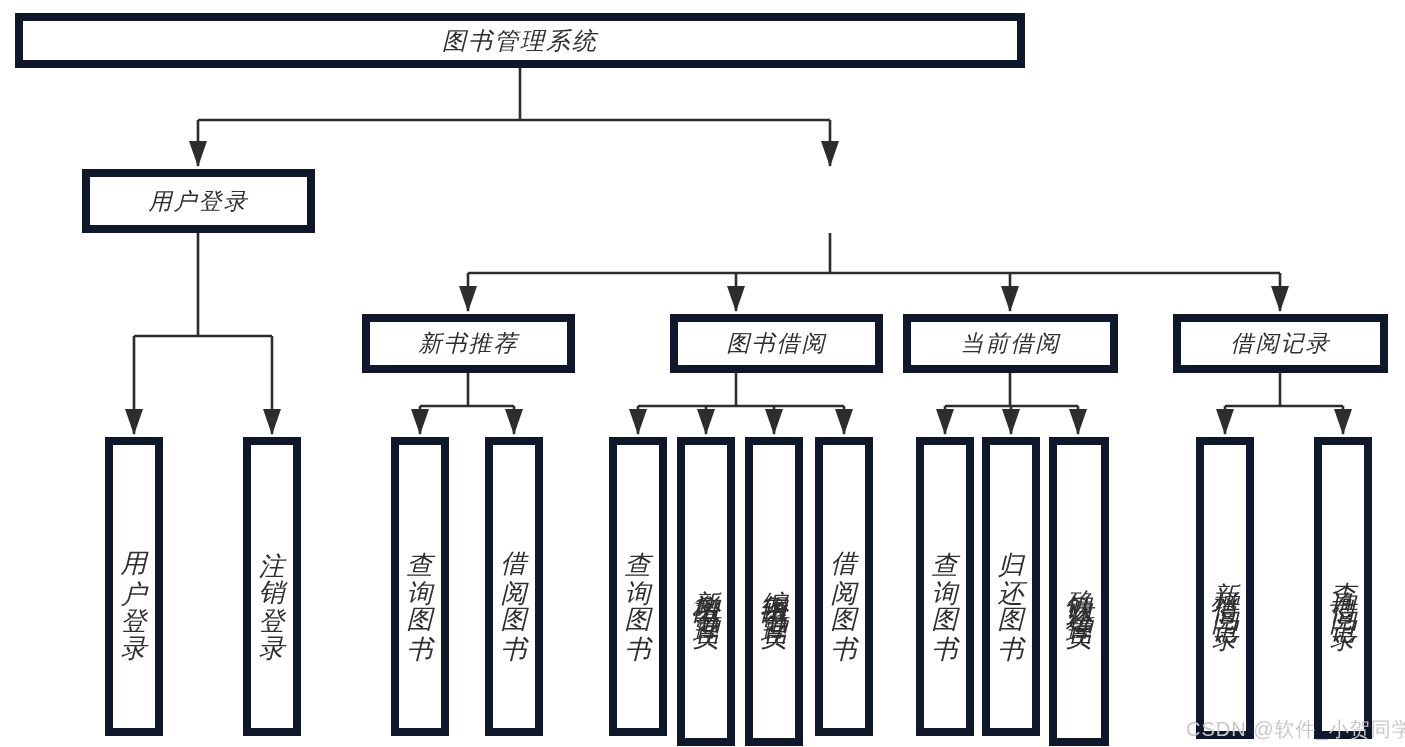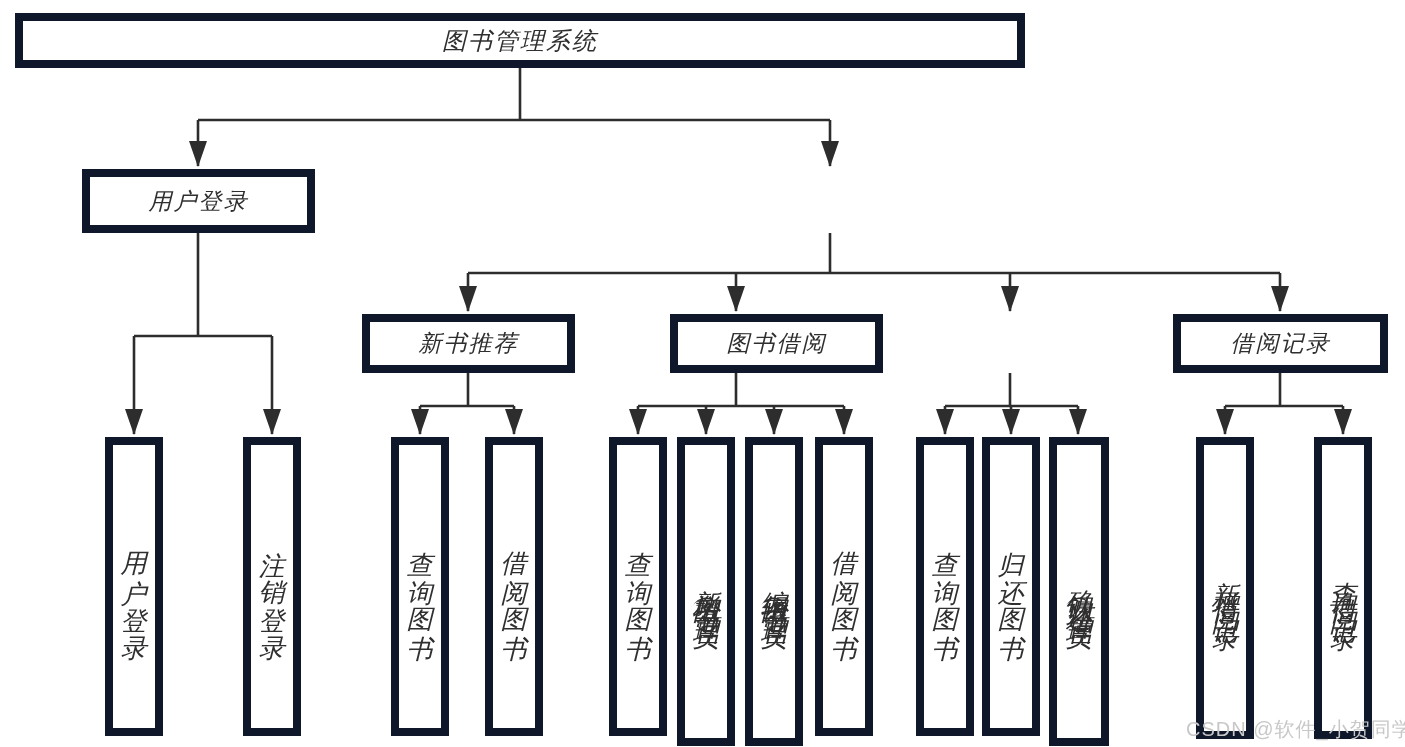--- a/index.html
+++ b/index.html
@@ -85,20 +85,23 @@
   <div class="box hbox" style="left:82px;top:169px;width:233px;height:64px;">
     <span>用户登录</span>
   </div>
 
   <div class="box hbox" style="left:362px;top:314px;width:213px;height:59px;">
     <span>新书推荐</span>
   </div>
   <div class="box hbox" style="left:629px;top:314px;width:213px;height:59px;margin-left:41px;">
     <span>图书借阅</span>
   </div>
+  <div class="box hbox" style="left:903px;top:314px;width:215px;height:59px;">
+    <span>当前借阅</span>
+  </div>
   <div class="box hbox" style="left:1173px;top:314px;width:215px;height:59px;">
     <span>借阅记录</span>
   </div>
 
   <div class="box vbox" style="left:105px;top:437px;width:58px;height:299px;">
     <span class="ls-wide">用户登录</span>
   </div>
   <div class="box vbox" style="left:243px;top:437px;width:58px;height:299px;">
     <span class="ls-wide">注销登录</span>
   </div>

